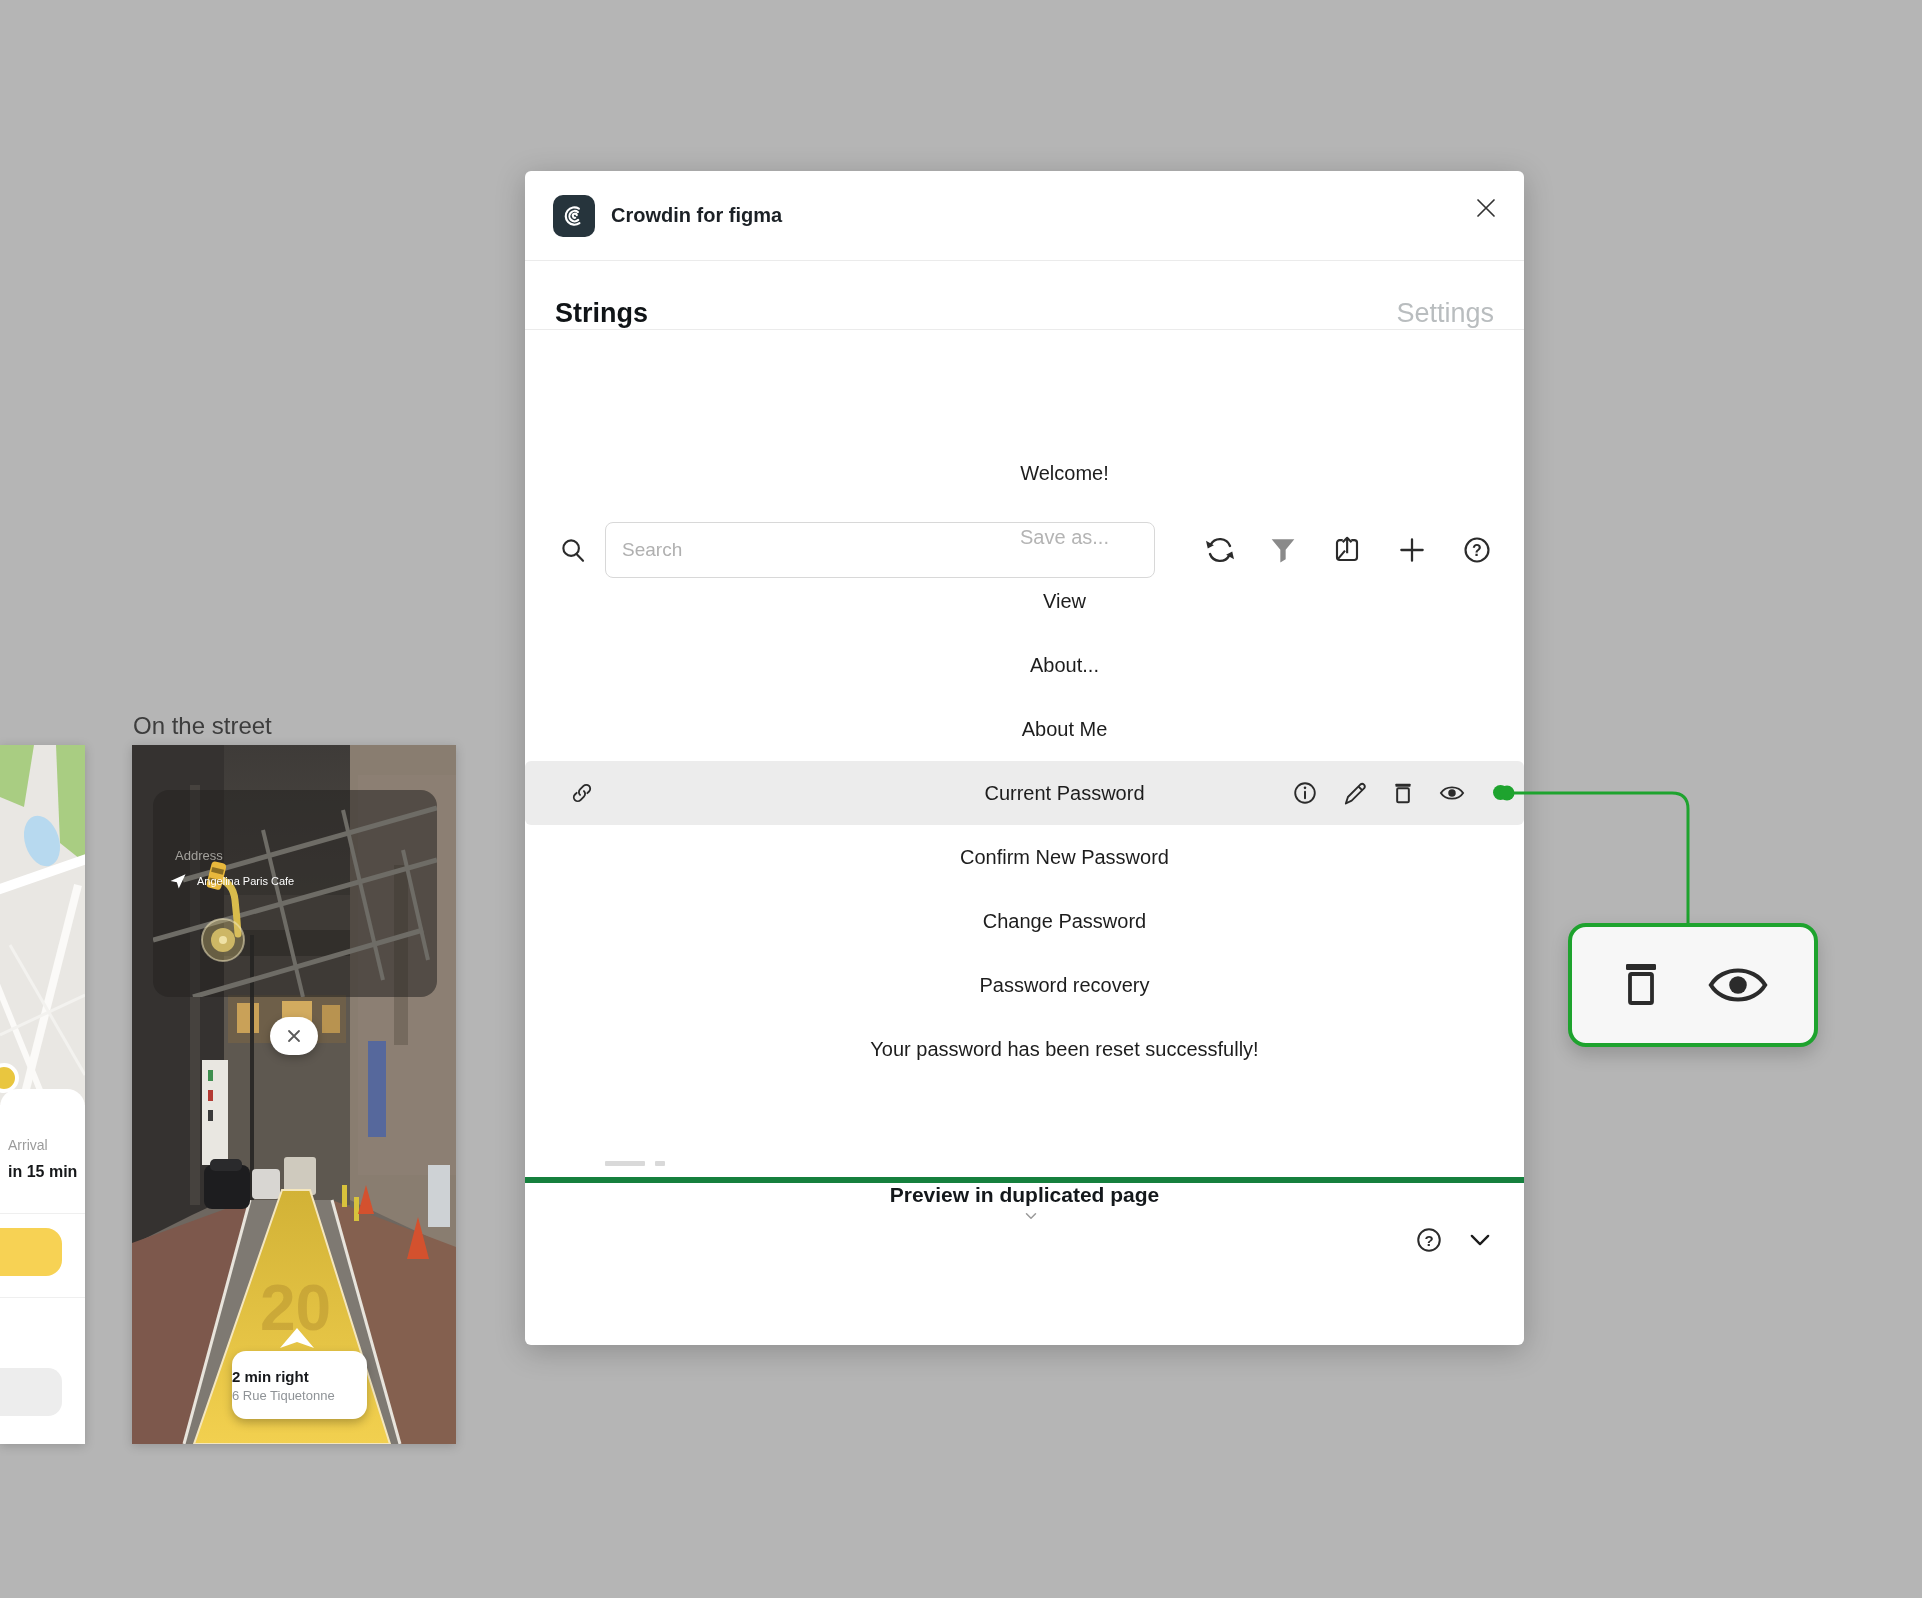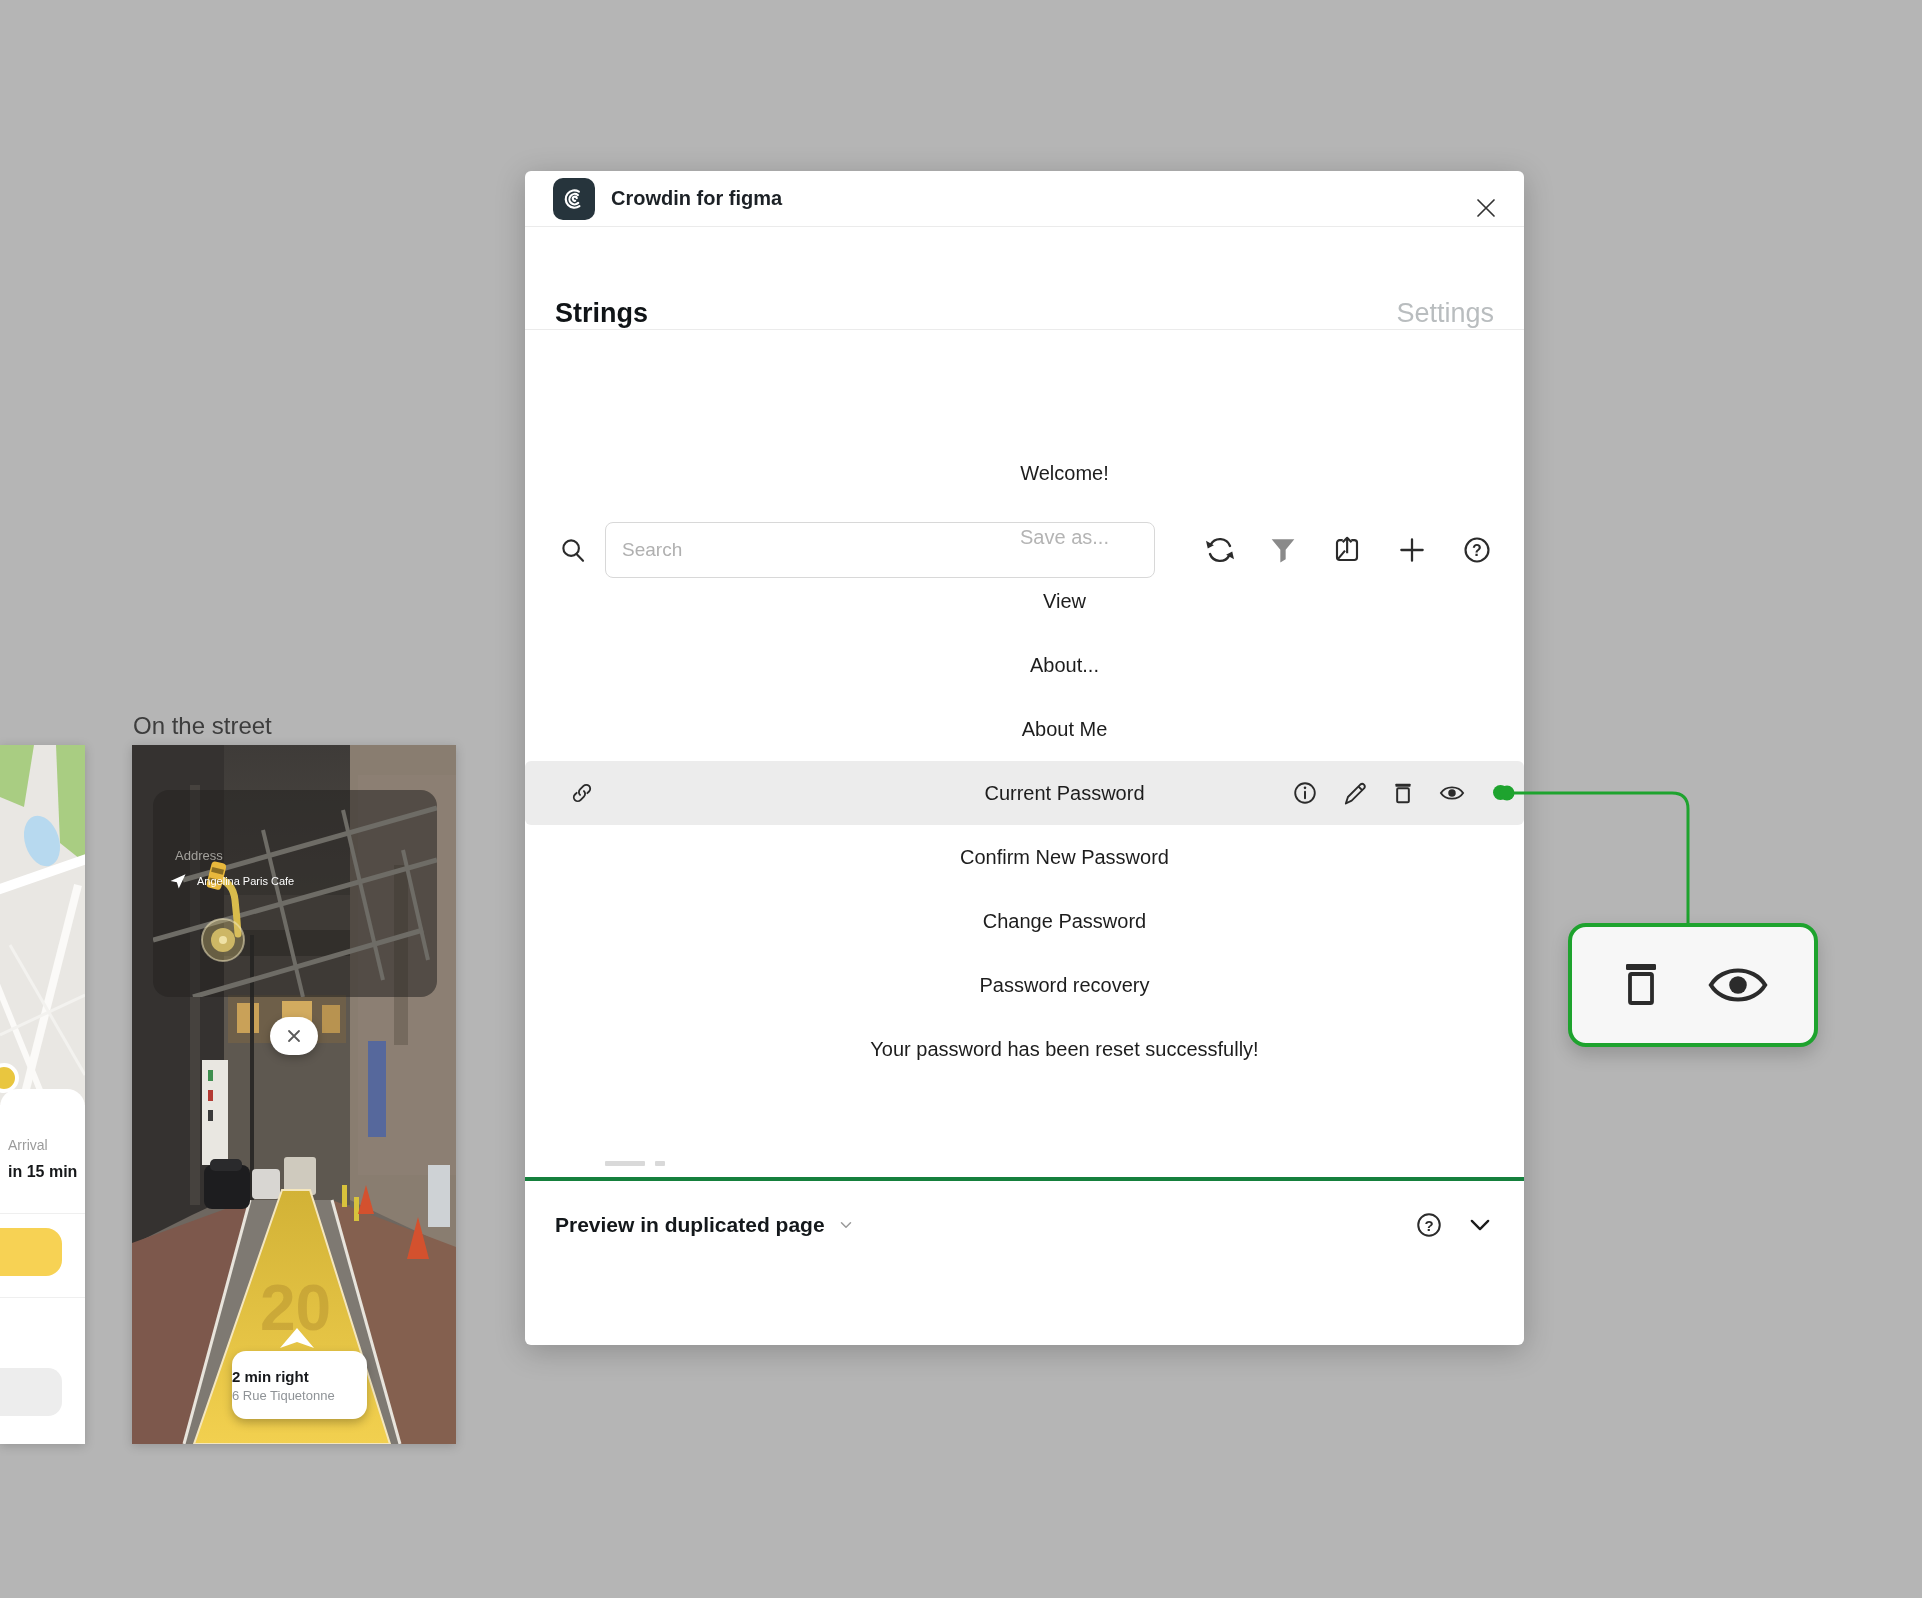--- a/index.html
+++ b/index.html
@@ -27,21 +27,21 @@
   .addr-row { left:16px; top:82px; position:absolute; display:flex; align-items:center; gap:10px; color:#fff; }
   .addr-value { font-size:11px; color:#fdfdfd; }
 
   .x-pill { left:138px; top:272px; width:48px; height:38px; background:#fff; border-radius:19px; box-shadow:0 3px 8px rgba(0,0,0,.25); display:flex; align-items:center; justify-content:center; }
   .street-card { left:100px; top:606px; width:135px; height:68px; background:#fff; border-radius:14px; box-shadow:0 4px 10px rgba(0,0,0,.25); display:flex; flex-direction:column; align-items:flex-start; justify-content:center; gap:3px; }
   .street-card .dir { font-size:15px; font-weight:700; color:#17191c; }
   .street-card .addr { font-size:13px; color:#8f9397; }
 
   
   .dialog { left:525px; top:171px; width:999px; height:1174px; background:#fff; border-radius:6px; box-shadow:0 6px 30px rgba(0,0,0,.22); }
-  .dlg-header { left:0; top:0; width:999px; height:56px; border-bottom:1px solid #ebebeb; display:flex; align-items:center; }
+  .dlg-header { left:0; top:0; width:999px; height:90px; border-bottom:1px solid #ebebeb; display:flex; align-items:center; }
   .crowdin-badge { width:42px; height:42px; border-radius:10px; background:#26343c; margin-left:28px; display:flex; align-items:center; justify-content:center; }
   .dlg-title { margin-left:16px; font-size:20px; font-weight:700; color:#1c2126; }
   .close-btn { position:absolute; right:24px; top:23px; width:28px; height:28px; display:flex; align-items:center; justify-content:center; cursor:pointer; }
 
   .dlg-tabs { left:0; top:75px; width:999px; height:84px; border-bottom:1px solid #ebebeb; display:flex; align-items:flex-end; justify-content:space-between; padding:0 30px; }
   .tab-strings { font-size:27px; font-weight:600; color:#101417; }
   .tab-settings { font-size:27px; font-weight:400; color:#b9bdbf; }
 
   .search-row { left:0; top:160px; width:999px; height:110px; }
   .search-icon { left:33px; top:204px; }
@@ -54,21 +54,21 @@
   .s-row { position:relative; width:999px; height:64px; display:flex; align-items:center; padding-left:80px; font-size:20px; color:#1d1d1d;justify-content:center; }
   .s-row.muted { color:#b4b4b4; }
   .s-row.selected { background:#ececec; padding-left:80px;border-radius:6px; }
   .link-icon { position:absolute; left:44px; top:19px; }
   .row-actions { position:absolute; right:58px; top:18px; display:flex; gap:21px; }
   .row-actions svg { display:block; }
   .green-dot { position:absolute; left:968px; top:24px; width:15px; height:15px; border-radius:50%; background:#1ea32e; }
   .clipped-row { left:80px; top:990px; height:6px; display:flex; gap:10px; overflow:hidden; }
   .clipped-row i { display:block; height:5px; border-radius:1px; background:#d9d9d9; }
 
-  .preview-bar { left:0; top:1006px; width:999px; height:91px; border-top:4px solid #15803d; display:flex; align-items:center; padding:0 30px; }
+  .preview-bar { left:0; top:1006px; width:999px; height:91px; border-top:6px solid #15803d; display:flex; align-items:center; padding:0 30px;flex-direction:column; }
   .preview-label { font-size:21px; font-weight:700; color:#14181b; }
   .preview-chevron-sm { margin-left:12px; }
   .preview-right { margin-left:auto; display:flex; align-items:center; gap:22px; }
 
   .dlg-footer { left:0; top:1097px; width:999px; height:77px; border-top:1px solid #ebebeb; display:flex; align-items:center; justify-content:center; gap:12px; border-radius:0 0 6px 6px; background:#fff; }
   .crowdin-badge.footer { margin:0; width:38px; height:38px; border-radius:9px; }
   .wordmark { font-size:31px; font-weight:700; letter-spacing:-0.5px; color:#202a30; }
 
   
   .callout { left:1568px; top:923px; width:250px; height:124px; background:#f7f7f7; border:4px solid #1ea32e; border-radius:18px; box-shadow:0 8px 18px rgba(0,0,0,.18); display:flex; align-items:center; justify-content:center; gap:42px; }

